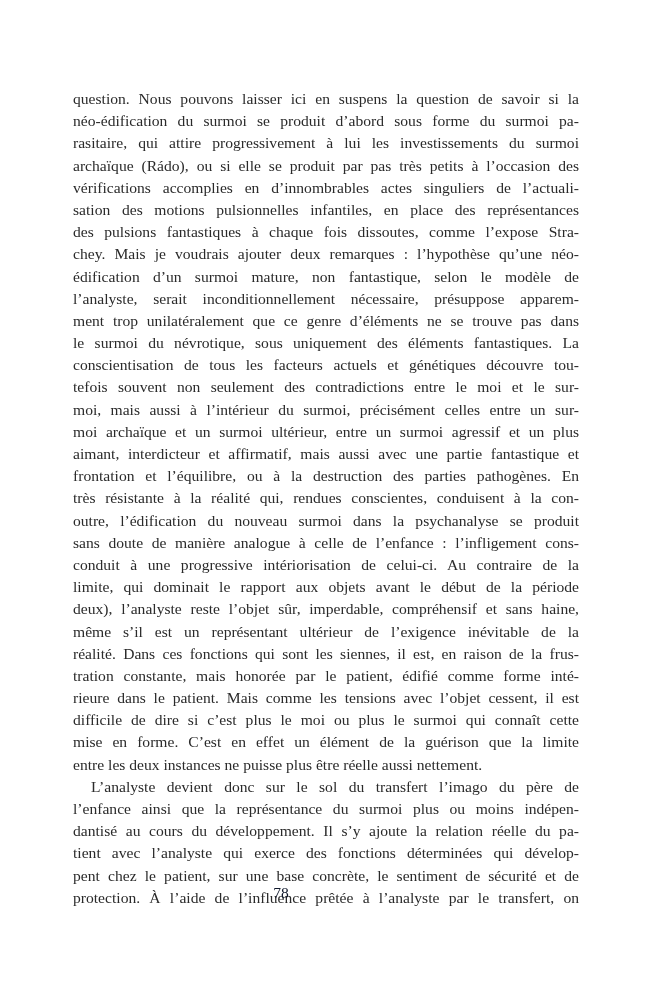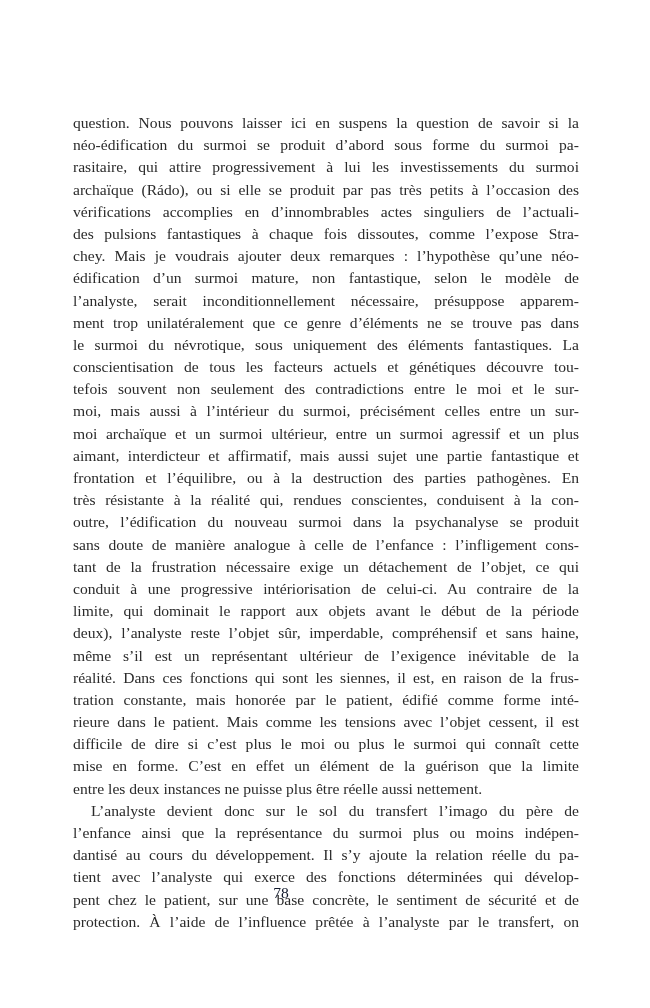--- a/index.html
+++ b/index.html
@@ -11,21 +11,20 @@
       width: 650px;
       height: 1008px;
       position: relative;
       overflow: hidden;
     }
     .page {
       position: absolute;
       left: 73px;
       top: 88px;
       width: 506px;
-      margin-top: 24px;
     }
     .text-block {
       font-family: "Liberation Serif", "DejaVu Serif", serif;
       font-size: 15.6px;
       line-height: 22.2px;
       color: #2a2a2a;
     }
     .line {
       display: block;
       white-space: nowrap;
@@ -53,36 +52,36 @@
 </head>
 <body>
 
 <div class="page">
   <div class="text-block">
     <span class="line">question. Nous pouvons laisser ici en suspens la question de savoir si la</span>
     <span class="line">néo-édification du surmoi se produit d’abord sous forme du surmoi pa-</span>
     <span class="line">rasitaire, qui attire progressivement à lui les investissements du surmoi</span>
     <span class="line">archaïque (Rádo), ou si elle se produit par pas très petits à l’occasion des</span>
     <span class="line">vérifications accomplies en d’innombrables actes singuliers de l’actuali-</span>
+    <span class="line">sation des motions pulsionnelles infantiles, en place des représentances</span>
     <span class="line">des pulsions fantastiques à chaque fois dissoutes, comme l’expose Stra-</span>
     <span class="line">chey. Mais je voudrais ajouter deux remarques : l’hypothèse qu’une néo-</span>
     <span class="line">édification d’un surmoi mature, non fantastique, selon le modèle de</span>
     <span class="line">l’analyste, serait inconditionnellement nécessaire, présuppose apparem-</span>
     <span class="line">ment trop unilatéralement que ce genre d’éléments ne se trouve pas dans</span>
     <span class="line">le surmoi du névrotique, sous uniquement des éléments fantastiques. La</span>
     <span class="line">conscientisation de tous les facteurs actuels et génétiques découvre tou-</span>
     <span class="line">tefois souvent non seulement des contradictions entre le moi et le sur-</span>
     <span class="line">moi, mais aussi à l’intérieur du surmoi, précisément celles entre un sur-</span>
     <span class="line">moi archaïque et un surmoi ultérieur, entre un surmoi agressif et un plus</span>
-    <span class="line">aimant, interdicteur et affirmatif, mais aussi sujet une partie fantastique et</span>
+    <span class="line">aimant, interdicteur et affirmatif, mais aussi avec une partie fantastique et</span>
     <span class="line">frontation et l’équilibre, ou à la destruction des parties pathogènes. En</span>
     <span class="line">très résistante à la réalité qui, rendues conscientes, conduisent à la con-</span>
     <span class="line">outre, l’édification du nouveau surmoi dans la psychanalyse se produit</span>
     <span class="line">sans doute de manière analogue à celle de l’enfance : l’infligement cons-</span>
-    <span class="line">tant de la frustration nécessaire exige un détachement de l’objet, ce qui</span>
     <span class="line">conduit à une progressive intériorisation de celui-ci. Au contraire de la</span>
     <span class="line">limite, qui dominait le rapport aux objets avant le début de la période</span>
     <span class="line">deux), l’analyste reste l’objet sûr, imperdable, compréhensif et sans haine,</span>
     <span class="line">même s’il est un représentant ultérieur de l’exigence inévitable de la</span>
     <span class="line">réalité. Dans ces fonctions qui sont les siennes, il est, en raison de la frus-</span>
     <span class="line">tration constante, mais honorée par le patient, édifié comme forme inté-</span>
     <span class="line">rieure dans le patient. Mais comme les tensions avec l’objet cessent, il est</span>
     <span class="line">difficile de dire si c’est plus le moi ou plus le surmoi qui connaît cette</span>
     <span class="line">mise en forme. C’est en effet un élément de la guérison que la limite</span>
     <span class="line last">entre les deux instances ne puisse plus être réelle aussi nettement.</span>

